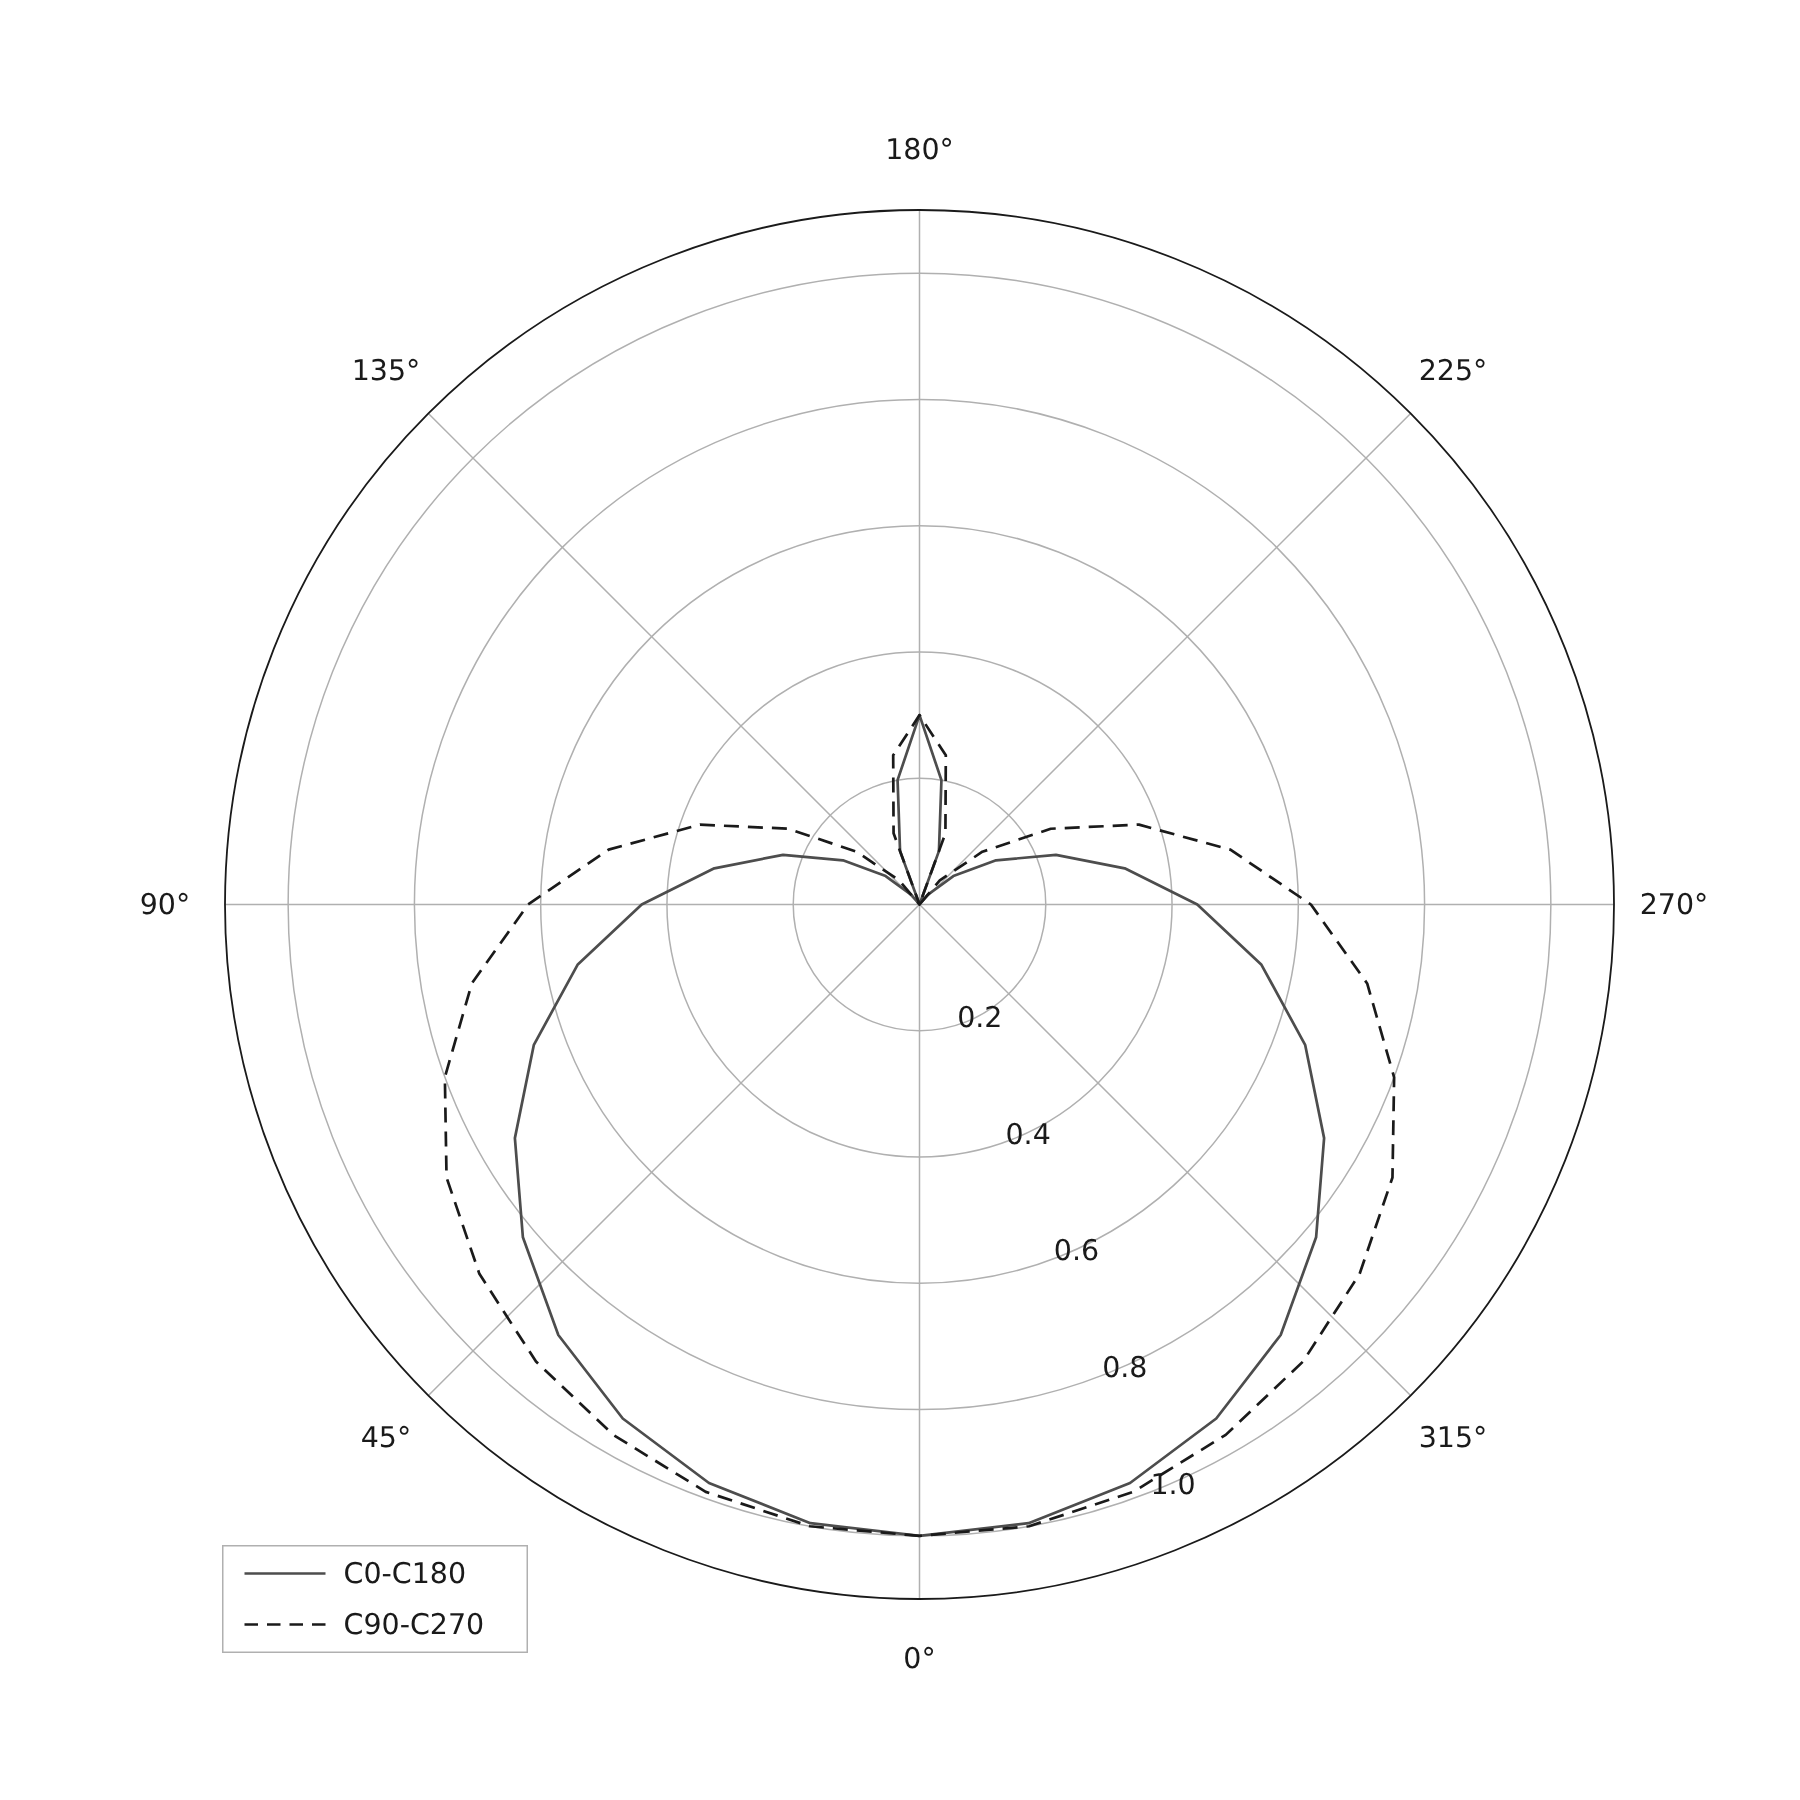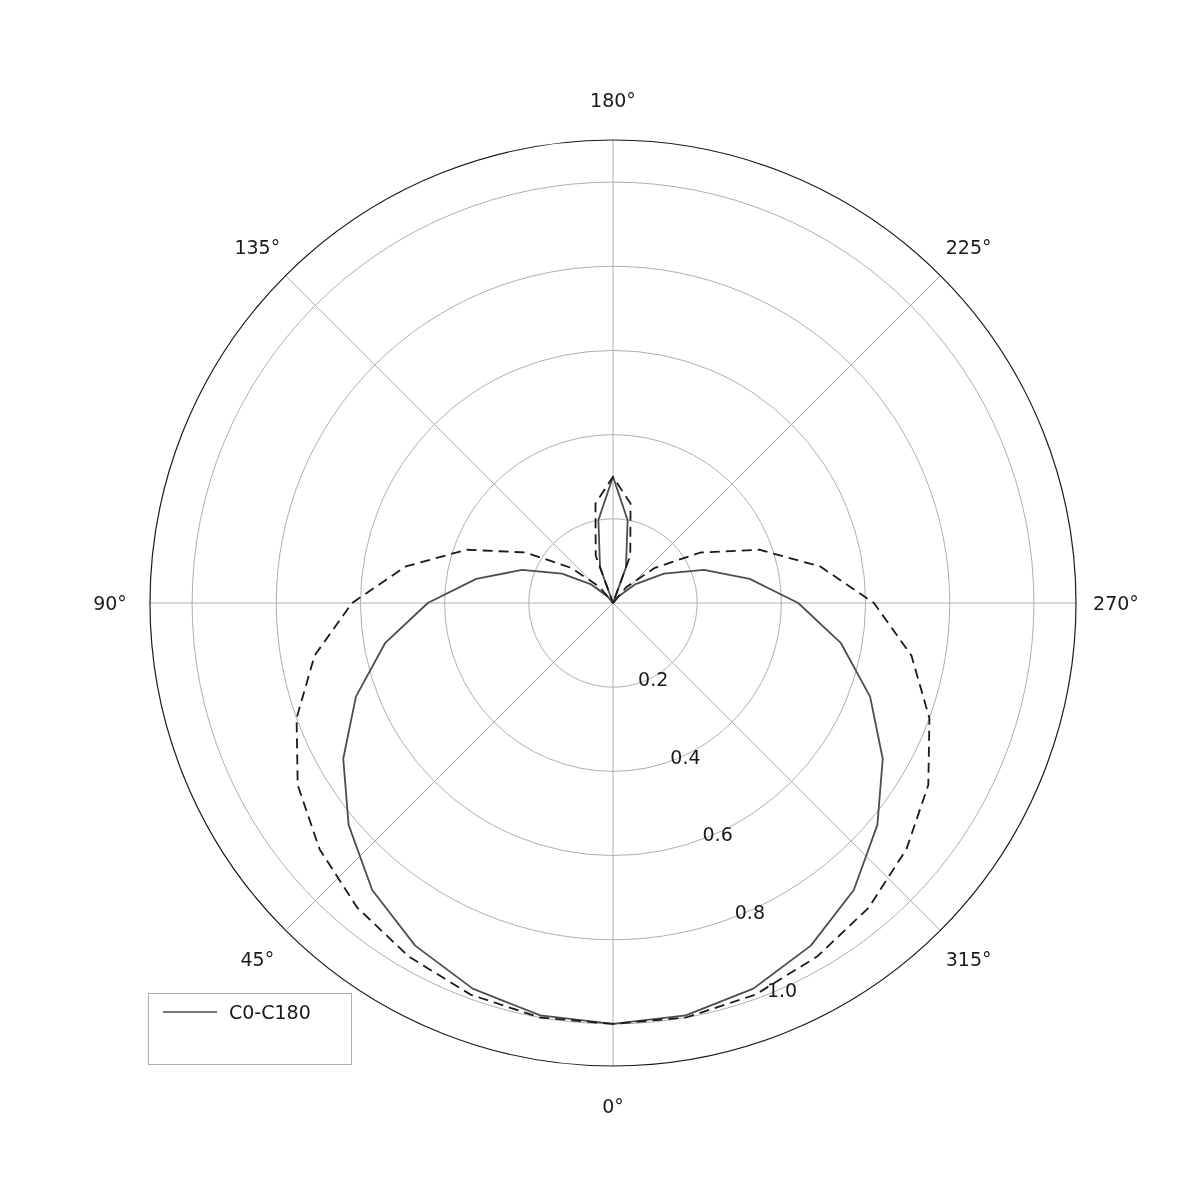--- a/index.html
+++ b/index.html
@@ -28,21 +28,21 @@
     fill: #1a1a1a;
   }
   .r-tick-label {
     font-family: "DejaVu Sans", sans-serif;
     font-size: 19px;
     fill: #1a1a1a;
   }
   .legend-box {
     position: absolute;
     left: 148px;
-    top: 993px;
+    top: 1030px;
     width: 204px;
     height: 72px;
     border: 1px solid #b0b0b0;
     background: #ffffff;
     box-sizing: border-box;
     padding-left: 44px;
   }
   .legend-row {
     position: absolute;
     left: 0;
@@ -118,15 +118,23 @@
 
   <div class="legend-box">
     <div class="legend-row r0">
       <span class="legend-sample">
         <svg width="58" height="14" viewBox="0 0 58 14">
             <line x1="2" y1="7" x2="56" y2="7" stroke="#4d4d4d" stroke-width="1.7"></line>
           </svg>
       </span>
       <span class="legend-text">C0-C180</span>
     </div>
+    <div class="legend-row r1">
+      <span class="legend-sample">
+        <svg width="58" height="14" viewBox="0 0 58 14">
+            <line x1="2" y1="7" x2="56" y2="7" stroke="#1a1a1a" stroke-width="1.7" stroke-dasharray="9,6"></line>
+          </svg>
+      </span>
+      <span class="legend-text">C90-C270</span>
+    </div>
   </div>
 
 </div>
 
 </body></html>

